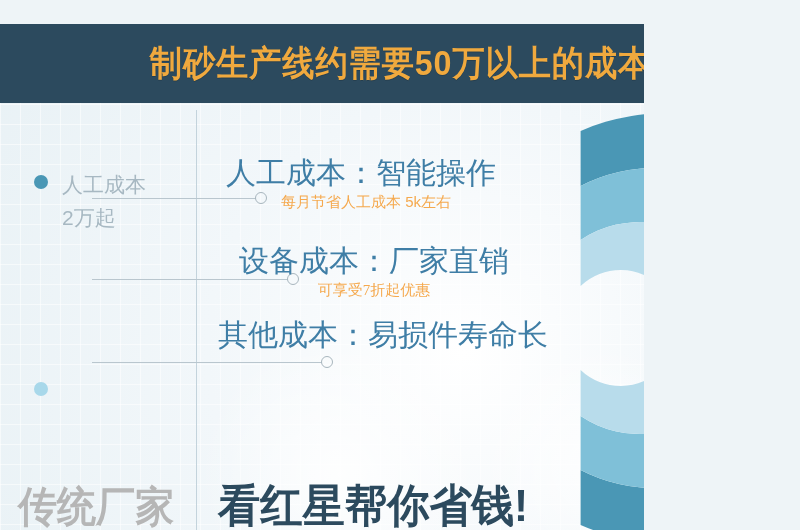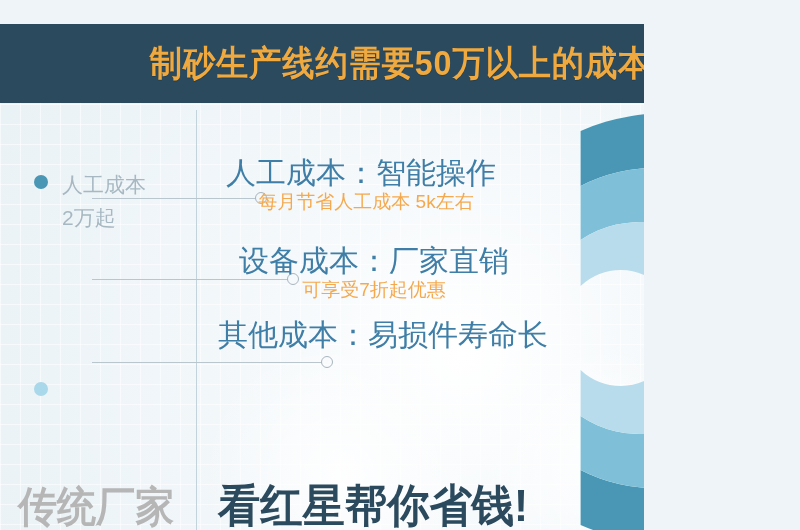--- a/index.html
+++ b/index.html
@@ -89,32 +89,32 @@
   .side-text {
     color:#a7b8c2;
     font-size:21px;
     line-height:33px;
     white-space:nowrap;
   }
 
   
   .row { position:absolute; }
   .row.r0 { left:226px; top:134px; }
-  .row.r1 { left:239px; top:222px; }
+  .row.r1 { left:239px; top:222px;font-family:Liberation Serif, serif; }
   .row.r2 { left:218px; top:296px; }
 
   .row-title {
     font-size:30px;
     color:#3f7ea6;
     white-space:nowrap;
     line-height:30px;
   }
   .row-sub {
     margin-top:4px;
-    font-size:19px;
+    font-size:15px;
     color:#f5a94e;
     white-space:nowrap;
     text-align:center;
     line-height:20px;
   }
   .row.r0 .row-sub { padding-left:10px; }
   .row.r1 .row-sub { padding-left:0px; }
   .row.r2 .row-sub { padding-left:8px; }
 
   

